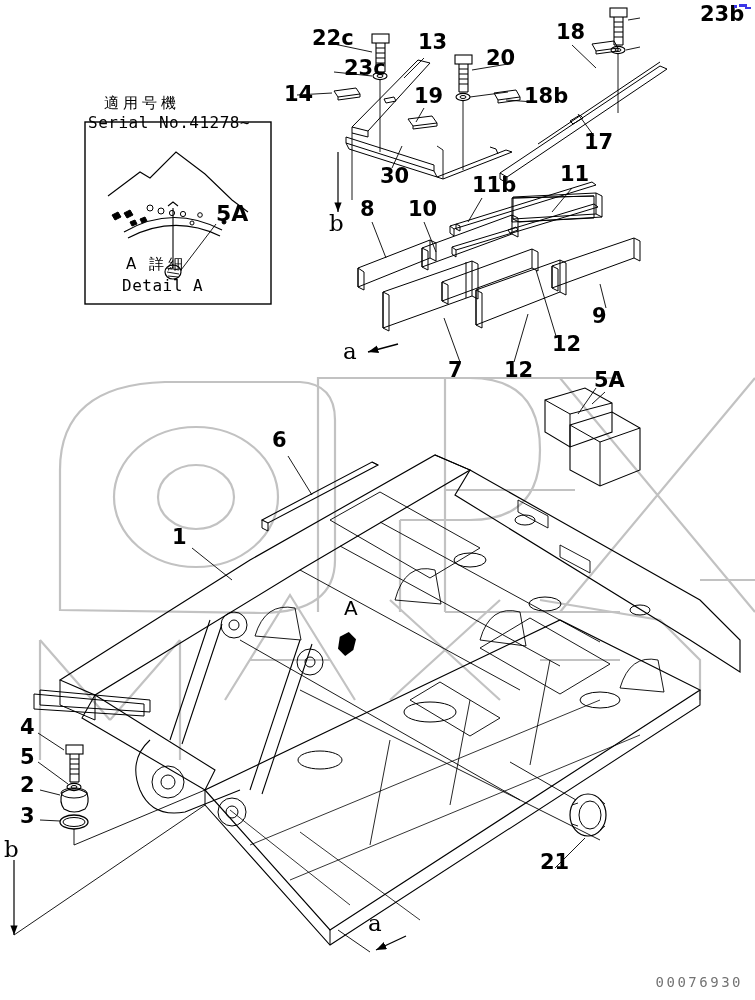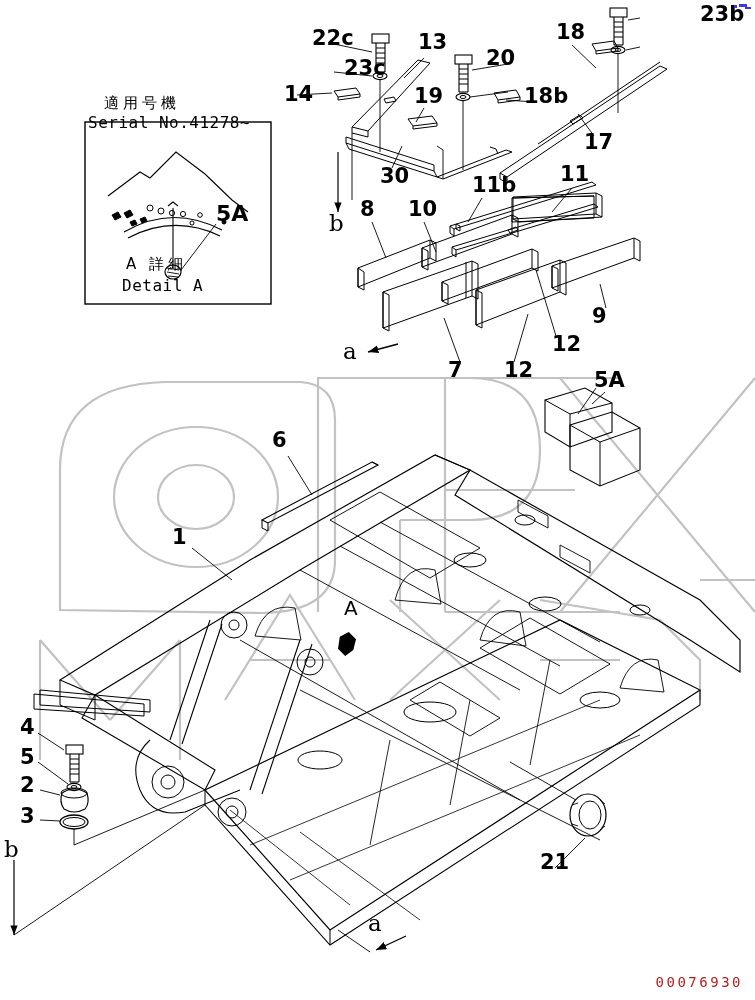--- a/index.html
+++ b/index.html
@@ -11,21 +11,21 @@
        font-weight:bold;font-size:21px;color:#000;line-height:1;white-space:nowrap;}
   .mk{position:absolute;font-family:"DejaVu Serif","Liberation Serif",serif;
       font-size:23px;color:#000;line-height:1;}
   .jp{position:absolute;font-family:"DejaVu Sans","Liberation Sans",sans-serif;
       font-size:15px;color:#000;letter-spacing:4px;white-space:nowrap;}
   .mono{position:absolute;font-family:"DejaVu Sans Mono","Liberation Mono",monospace;
         font-size:15px;color:#000;white-space:nowrap;}
   .mono.big{font-size:16px;letter-spacing:0.5px;}
   #dwgno{position:absolute;right:12px;bottom:10px;
          font-family:"DejaVu Sans Mono","Liberation Mono",monospace;
-         font-size:14px;letter-spacing:2.5px;color:#b91c1c;}
+         font-size:14px;letter-spacing:2.5px;color:#737373;}
   .blue{position:absolute;background:#3b36e8;}
 </style>
 </head>
 <body>
 
 <div id="stage">
 
 <svg width="755" height="1000" aria-hidden="true">
   <g fill="none" stroke="#c2c2c2" stroke-width="2.2">
 

